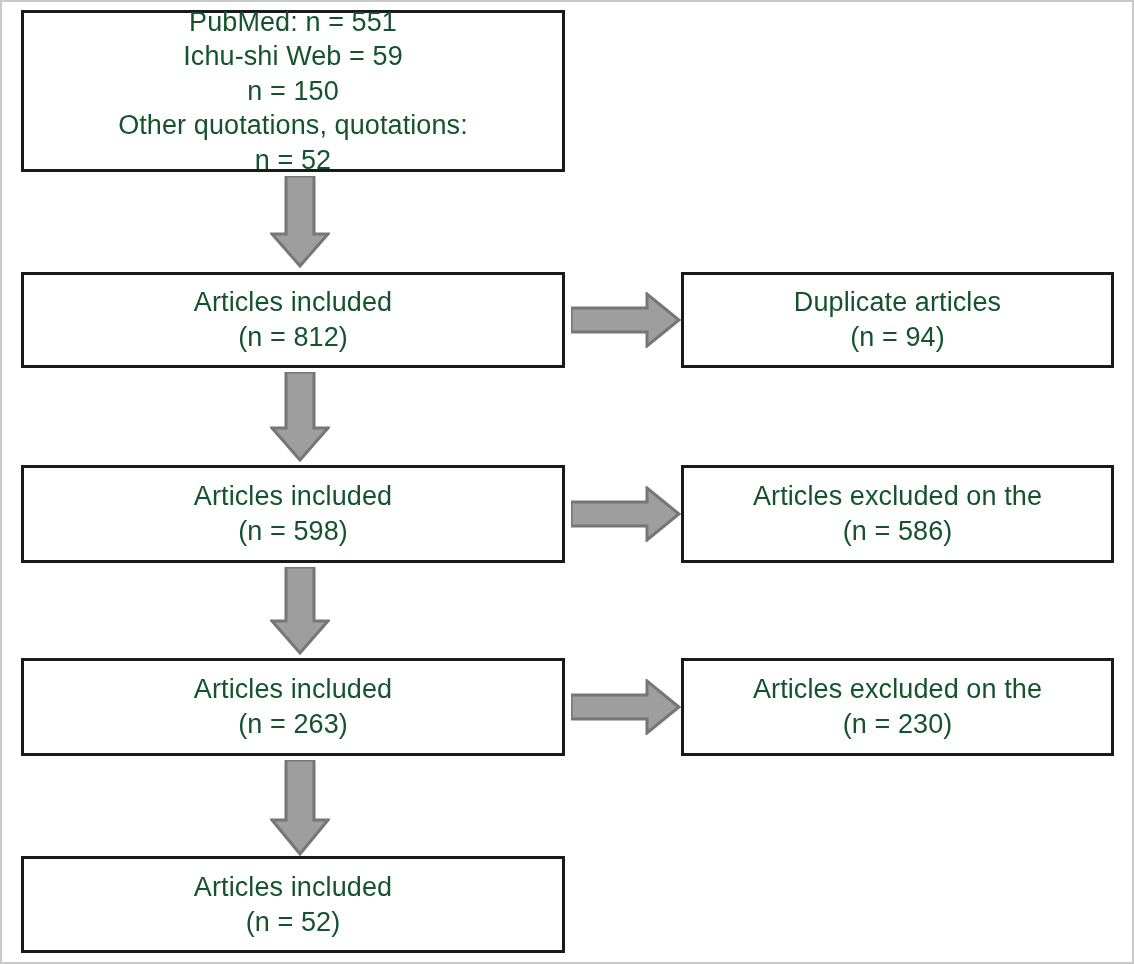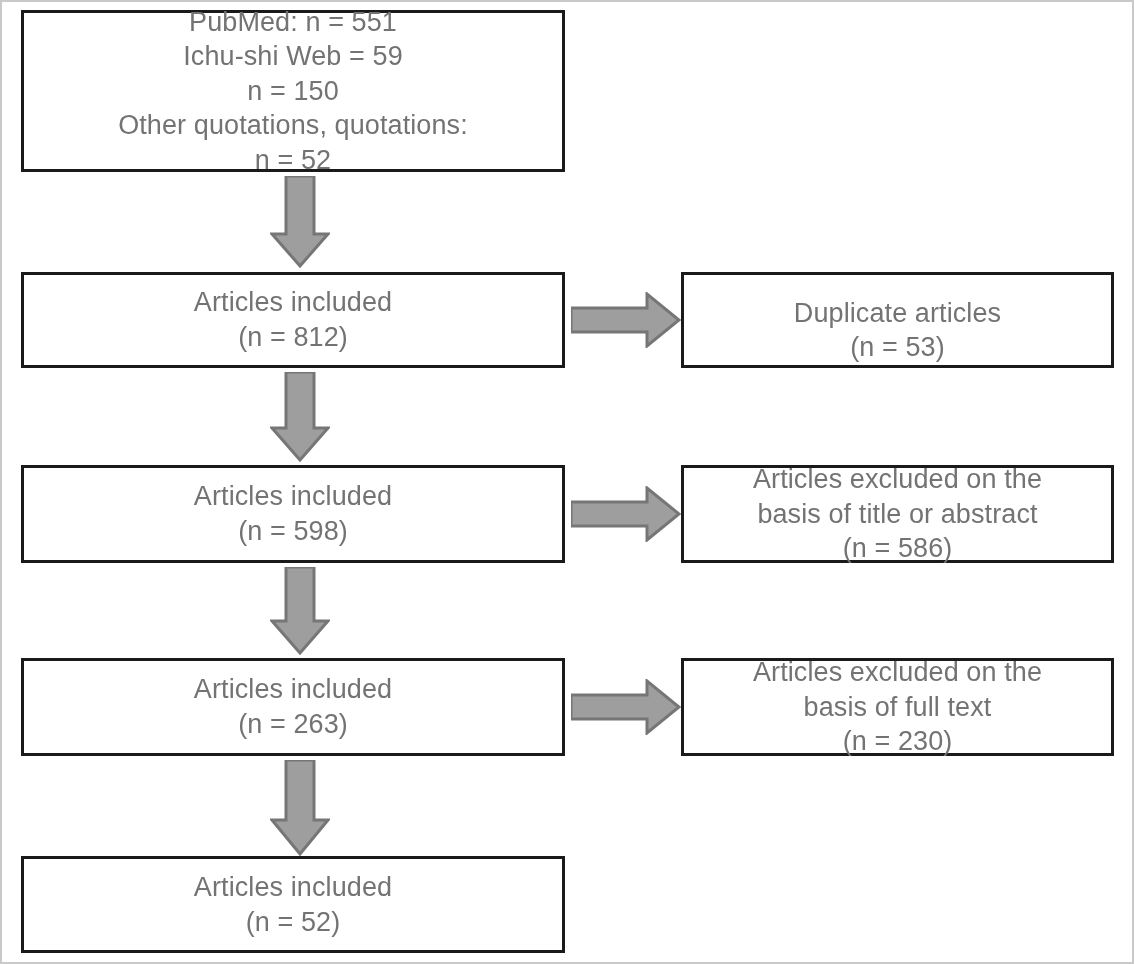--- a/index.html
+++ b/index.html
@@ -30,21 +30,21 @@
   .node {
     position: absolute;
     box-sizing: border-box;
     background: #ffffff;
     border: 3px solid #1a1a1a;
     display: flex;
     flex-direction: column;
     align-items: center;
     justify-content: center;
     text-align: center;
-    color: #737373;
+    color: #14532d;
     font-size: 27px;
     line-height: 1.28;
     letter-spacing: 0.1px;
   }
   .node .line {
     display: block;
     white-space: nowrap;
   }
 
   
@@ -89,23 +89,23 @@
     <span class="line">Articles included</span>
     <span class="line">(n = 812)</span>
   </div>
 
   <div class="arrow-right" style="left:571px; top:292px; width:110px;">
     <svg viewBox="0 0 110 56" preserveAspectRatio="none" aria-hidden="true">
       <polygon points="0,16 76,16 76,2 108,28 76,54 76,40 0,40" fill="#9e9e9e" stroke="#767676" stroke-width="3" stroke-linejoin="miter"></polygon>
     </svg>
   </div>
 
-  <div class="node" style="left:681px; top:272px; width:433px; height:96px;justify-content:flex-end;">
+  <div class="node" style="left:681px; top:272px; width:433px; height:96px;">
     <span class="line">Duplicate articles</span>
-    <span class="line">(n = 53)</span>
+    <span class="line">(n = 94)</span>
   </div>
 
   <div class="arrow-down" style="left:270px; top:372px; height:90px;">
     <svg viewBox="0 0 60 90" preserveAspectRatio="none" aria-hidden="true">
       <polygon points="16,0 44,0 44,56 58,56 30,88 2,56 16,56" fill="#9e9e9e" stroke="#767676" stroke-width="3" stroke-linejoin="miter"></polygon>
     </svg>
   </div>
 
   <div class="node" style="left:21px; top:465px; width:544px; height:98px;">
     <span class="line">Articles included</span>
@@ -113,21 +113,20 @@
   </div>
 
   <div class="arrow-right" style="left:571px; top:486px; width:110px;">
     <svg viewBox="0 0 110 56" preserveAspectRatio="none" aria-hidden="true">
       <polygon points="0,16 76,16 76,2 108,28 76,54 76,40 0,40" fill="#9e9e9e" stroke="#767676" stroke-width="3" stroke-linejoin="miter"></polygon>
     </svg>
   </div>
 
   <div class="node" style="left:681px; top:465px; width:433px; height:98px;">
     <span class="line">Articles excluded on the</span>
-    <span class="line">basis of title or abstract</span>
     <span class="line">(n = 586)</span>
   </div>
 
   <div class="arrow-down" style="left:270px; top:567px; height:88px;">
     <svg viewBox="0 0 60 88" preserveAspectRatio="none" aria-hidden="true">
       <polygon points="16,0 44,0 44,54 58,54 30,86 2,54 16,54" fill="#9e9e9e" stroke="#767676" stroke-width="3" stroke-linejoin="miter"></polygon>
     </svg>
   </div>
 
   <div class="node" style="left:21px; top:658px; width:544px; height:98px;">
@@ -136,21 +135,20 @@
   </div>
 
   <div class="arrow-right" style="left:571px; top:679px; width:110px;">
     <svg viewBox="0 0 110 56" preserveAspectRatio="none" aria-hidden="true">
       <polygon points="0,16 76,16 76,2 108,28 76,54 76,40 0,40" fill="#9e9e9e" stroke="#767676" stroke-width="3" stroke-linejoin="miter"></polygon>
     </svg>
   </div>
 
   <div class="node" style="left:681px; top:658px; width:433px; height:98px;">
     <span class="line">Articles excluded on the</span>
-    <span class="line">basis of full text</span>
     <span class="line">(n = 230)</span>
   </div>
 
   <div class="arrow-down" style="left:270px; top:760px; height:96px;">
     <svg viewBox="0 0 60 96" preserveAspectRatio="none" aria-hidden="true">
       <polygon points="16,0 44,0 44,60 58,60 30,94 2,60 16,60" fill="#9e9e9e" stroke="#767676" stroke-width="3" stroke-linejoin="miter"></polygon>
     </svg>
   </div>
 
   <div class="node" style="left:21px; top:856px; width:544px; height:97px;">

